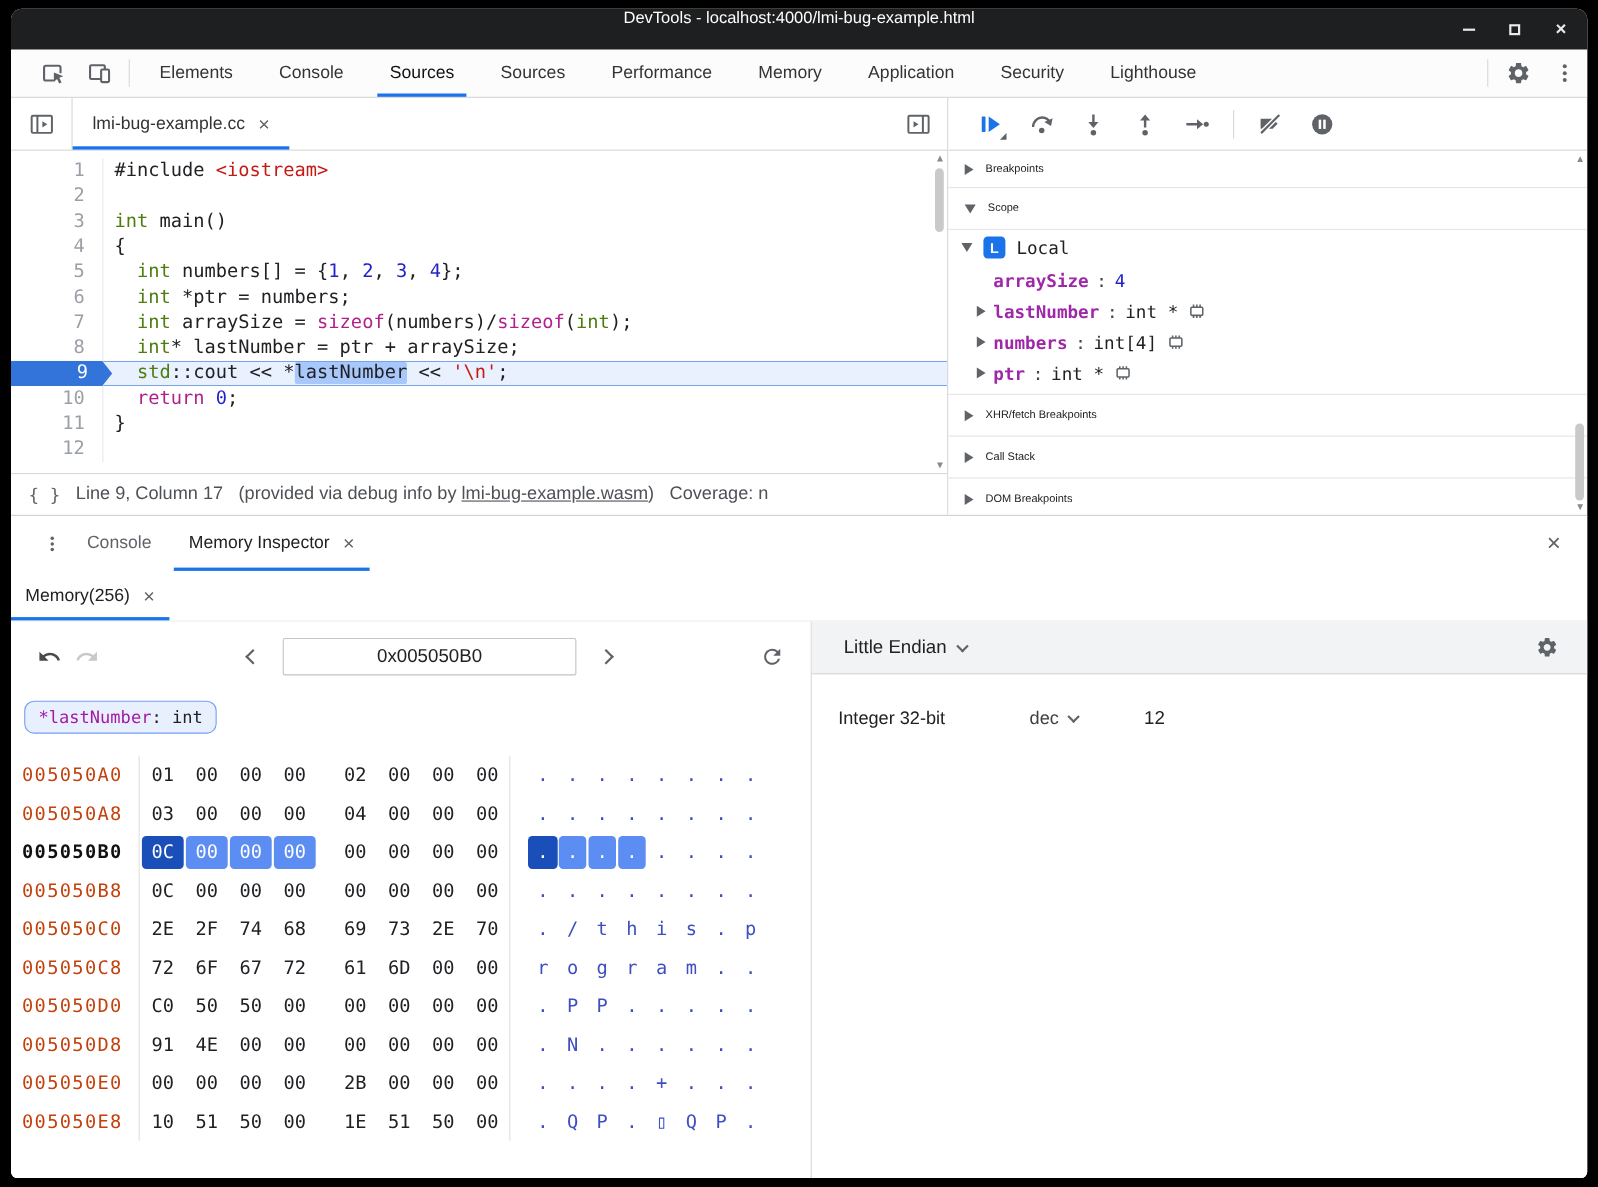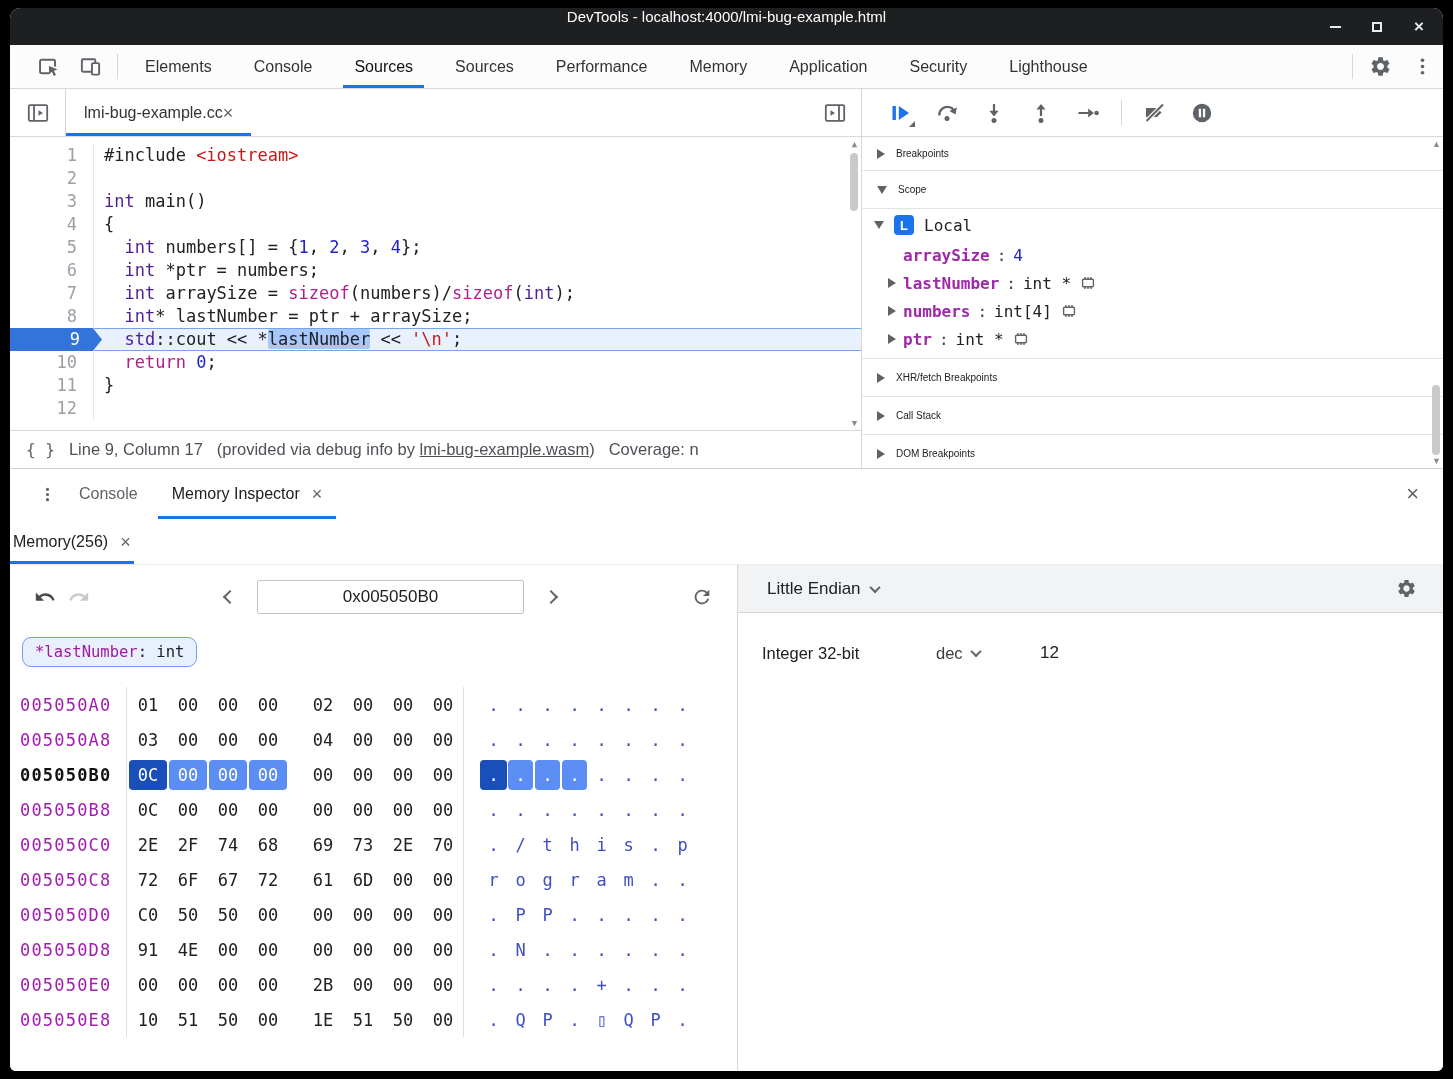--- a/index.html
+++ b/index.html
@@ -30,33 +30,33 @@
   
   .main { height:379px; flex:none; display:flex; min-height:0; }
   .left-pane { width:852px; flex:none; border-right:1px solid #d8d8d8; display:flex; flex-direction:column; }
   .right-pane { flex:1; display:flex; flex-direction:column; min-width:0; }
 
   
   .filetab-bar { height:48px; flex:none; border-bottom:1px solid #d8d8d8; display:flex; align-items:stretch; }
   .nav-toggle { border:none; background:transparent; width:56px; border-right:1px solid #d8d8d8; display:flex; align-items:center; justify-content:center; }
   .nav-toggle2 { border:none; background:transparent; width:52px; display:flex; align-items:center; justify-content:center; }
   .nav-toggle svg, .nav-toggle2 svg { width:24px; height:24px; }
-  .file-tab { display:flex; align-items:center; padding:0 18px; position:relative; font-size:16px; color:#333; }
+  .file-tab { display:flex; align-items:center; gap:12px; padding:0 18px; position:relative; font-size:16px; color:#333; }
   .file-tab::after { content:""; position:absolute; left:0; right:0; bottom:0; height:3px; background:#1a73e8; }
   .x { color:#5f6368; font-size:18px; line-height:1; cursor:default; }
 
   
   .editor { flex:1; position:relative; overflow:hidden; font-family:"DejaVu Sans Mono", monospace; font-size:17px; padding-top:7px; }
   .cl { display:flex; height:23px; line-height:23px; white-space:pre; }
   .gut { width:84px; flex:none; text-align:right; padding-right:16px; color:#9aa0a6; border-right:1px solid #e8e8e8; position:relative; }
   .code { padding-left:10px; color:#202124; }
   .cl.cur { background:#e8f1fd; box-shadow: inset 0 1px 0 #76a4ea, inset 0 -1px 0 #76a4ea; }
   .gut-badge { position:absolute; left:0; top:0; width:92px; height:23px; background:#3274d9; color:#fff;
                clip-path:polygon(0 0, 90% 0, 100% 50%, 90% 100%, 0 100%); text-align:right; padding-right:22px; }
-  .tk-pln { color:#202124; } .tk-typ { color:#4c1d95; } .tk-kw { color:#b01f8a; }
+  .tk-pln { color:#202124; } .tk-typ { color:#4d7c0f; } .tk-kw { color:#b01f8a; }
   .tk-num { color:#2222cc; } .tk-str { color:#c41a16; }
   .tk-sel { background:#a8c7fa; border-radius:2px; color:#202124; }
 
   
   .vsb { position:absolute; right:0; top:0; bottom:0; width:13px; }
   .vsb .arr { position:absolute; left:0; right:0; text-align:center; font-size:9px; color:#8a8a8a; }
   .vsb .arr.up { top:2px; } .vsb .arr.dn { bottom:2px; }
   .vsb .thumb { position:absolute; left:2px; right:3px; background:#c9c9c9; border-radius:6px; }
 
   
@@ -90,39 +90,39 @@
   
   .drawer { flex:1; border-top:1px solid #cfcfcf; display:flex; flex-direction:column; min-height:0; background:#fff; }
   .drawer-tabbar { height:50px; flex:none; display:flex; align-items:stretch; padding-left:22px; position:relative; }
   .kebab { border:none; background:transparent; width:30px; display:flex; align-items:center; justify-content:center; }
   .kebab svg { width:19px; height:19px; }
   .dr-tab { display:flex; align-items:center; gap:12px; padding:0 17px; font-size:16px; color:#5f6368; position:relative; }
   .dr-tab.active { color:#202124;justify-content:flex-end; }
   .dr-tab.active::after { content:""; position:absolute; left:3px; right:3px; bottom:0; height:3px; background:#1a73e8; }
   .drawer-close { position:absolute; right:24px; top:0; height:100%; display:flex; align-items:center; color:#5f6368; font-size:22px; }
   .memtabbar { height:46px; flex:none; display:flex; align-items:stretch; border-bottom:1px solid #ededed; }
-  .mem-tab { display:flex; align-items:center; gap:12px; padding:0 3px; font-size:16px; color:#202124; position:relative;justify-content:flex-end; }
+  .mem-tab { display:flex; align-items:center; gap:12px; padding:0 13px; font-size:16px; color:#202124; position:relative;justify-content:flex-end; }
   .mem-tab::after { content:""; position:absolute; left:0; right:0; bottom:0; height:3px; background:#1a73e8; }
   .drawer-body { flex:1; display:flex; min-height:0; }
   .mem-panel { width:728px; flex:none; border-right:1px solid #d8d8d8; display:flex; flex-direction:column; }
   .mem-toolbar { height:64px; flex:none; display:flex; align-items:center; padding:0 18px; }
   .ic-btn { border:none; background:transparent; width:34px; height:34px; display:flex; align-items:center; justify-content:center; }
   .ic-btn svg { width:22px; height:22px; }
   .chev { width:10px; height:10px; border-right:2.2px solid #5f6368; border-bottom:2.2px solid #5f6368; display:inline-block; flex:none; }
   .chev.left { transform:rotate(135deg); } .chev.right { transform:rotate(-45deg); }
   .chev.down { transform:rotate(45deg) translate(-1px,-1px); width:8px; height:8px; }
   .addr-input { width:267px; height:34px; border:1px solid #c4c4c4; border-radius:2px; text-align:center; font-size:17px;
                 color:#202124; font-family:"Liberation Sans",sans-serif; margin:0 10px; outline:none; }
   .tag-row { height:46px; flex:none; display:flex; align-items:center; padding-left:12px; }
   .chip { display:inline-flex; align-items:center; padding:5px 12px; border:1px solid #74a0f3; border-radius:9px; background:#e8f0fe;
           font-family:"DejaVu Sans Mono", monospace; font-size:15.5px; }
   .chip .nm { color:#a31aa0; } .chip .tp { color:#202124; white-space:pre; }
   .hex-grid { margin-top:12px; font-family:"DejaVu Sans Mono", monospace; font-size:17px; padding-left:10px; }
   .hrow { display:flex; align-items:center; height:35px; }
-  .haddr { width:106px; flex:none; color:#a21caf; letter-spacing:1.2px; }
+  .haddr { width:106px; flex:none; color:#c2410c; letter-spacing:1.2px; }
   .hrow.focused .haddr { color:#111; font-weight:bold; }
   .hvd { width:1px; align-self:stretch; background:#e0e0e0; flex:none; }
   .hbytes { display:flex; margin-left:1px; }
   .hbyte { width:40px; flex:none; text-align:center; color:#202124; }
   .hbyte.gap { margin-right:15px; }
   .hascii { display:flex; margin-left:16px; }
   .hasc { width:27px; flex:none; text-align:center; color:#3f4fc1; }
   .selA { background:#1a4fba; color:#fff; border-radius:4px; padding:5px 8px; margin:-5px -8px; }
   .selB { background:#5c8df2; color:#fff; border-radius:4px; padding:5px 7px; margin:-5px -7px; }
   .hbyte .selA, .hbyte .selB { padding:5px 9px; margin:-5px -9px; }

